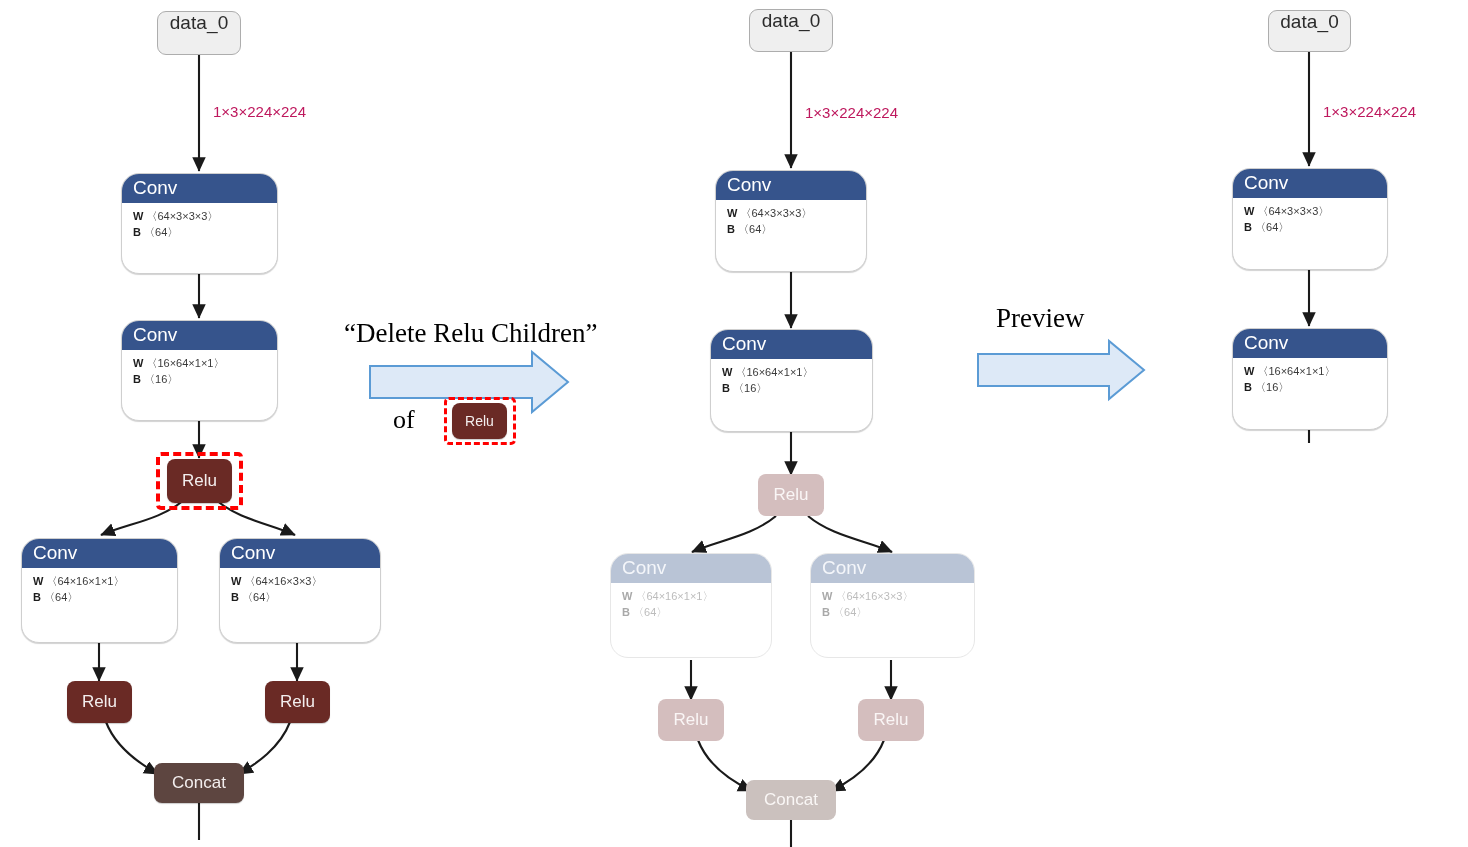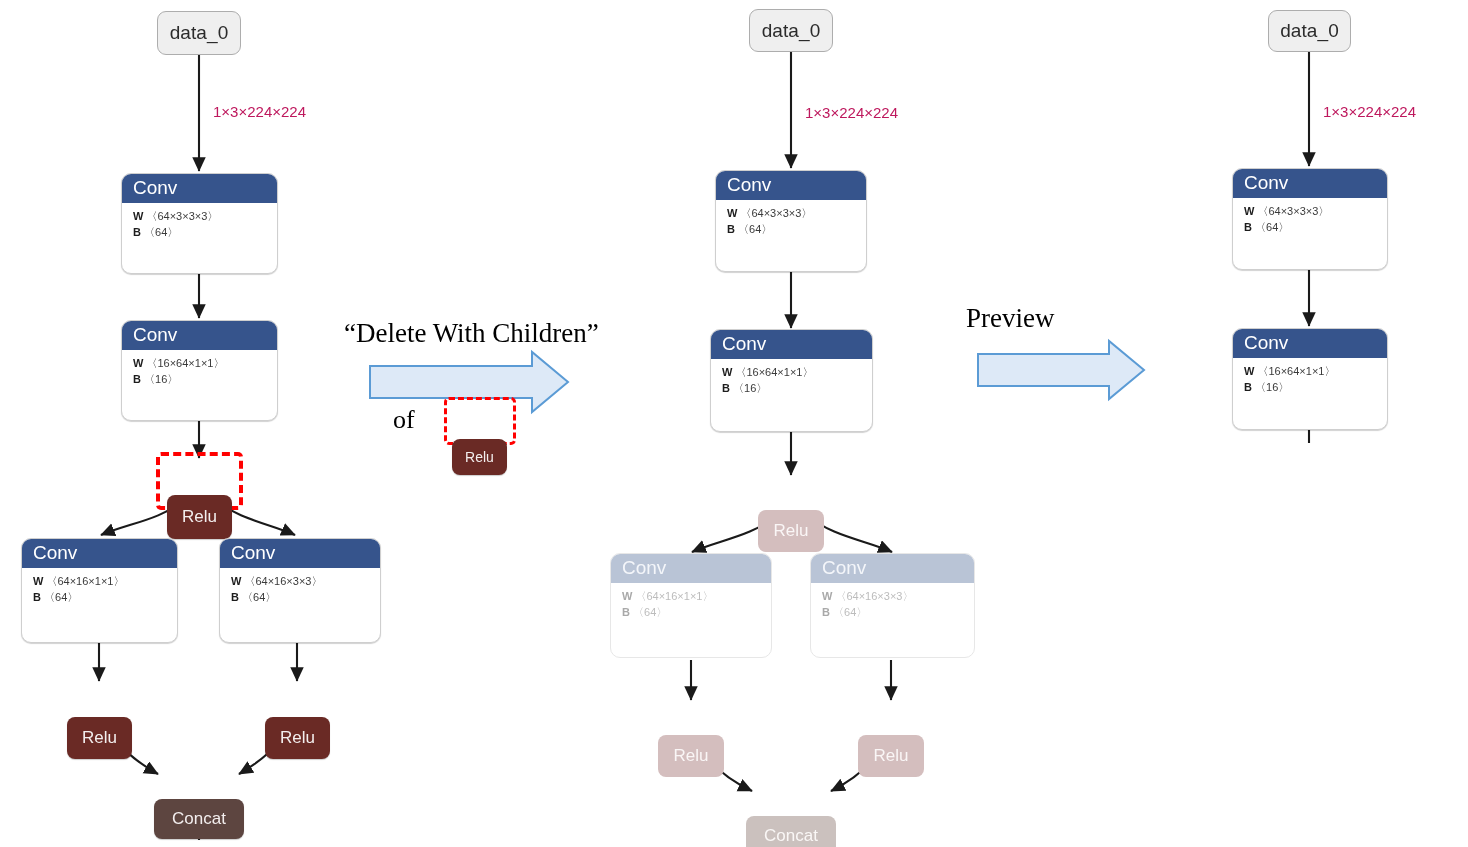--- a/index.html
+++ b/index.html
@@ -13,29 +13,29 @@
   #stage{position:absolute;left:0;top:0;width:1468px;height:847px;}
 
   
   .node{position:absolute;box-sizing:border-box;}
 
   
   .io-node{
     background:#efefef;
     border:1px solid #adadad;
     border-radius:9px;
-    display:flex;align-items:center;justify-content:center;
+    display:flex;justify-content:center;
     font-size:19px;color:#2b2b2b;
     letter-spacing:.1px;
   }
 
   
   .op-card{
     border:1px solid #cfcfcf;
-    border-radius:10px;
+    border-radius:18px;
     background:#ffffff;
     overflow:hidden;
     box-shadow:0 1px 1px rgba(0,0,0,.18);
   }
   .op-card .hdr{
     background:#36548c;
     color:#ffffff;
     font-size:19px;
     padding:3px 0 4px 11px;
     line-height:1.15;
@@ -55,21 +55,20 @@
   .op-card.ghost .body .k{color:#a9a9a9;}
   .op-card.ghost .body .v{color:#bcbcbc;}
 
   
   .chip{
     border-radius:8px;
     display:flex;align-items:center;justify-content:center;
     color:#f3eeee;
     font-size:17px;
     box-shadow:0 1px 1px rgba(0,0,0,.2);
-    margin-top:36px;
   }
   .chip.relu{background:#6a2a25;}
   .chip.concat{background:#5d4540;}
   .chip.relu.ghost{background:#d4bebe;color:#faf6f6;box-shadow:none;}
   .chip.concat.ghost{background:#cbc1be;color:#faf7f6;box-shadow:none;}
 
   
   .sel-box{
     position:absolute;
     border:4px dashed #ff0000;
@@ -199,21 +198,21 @@
   <div class="node chip relu" style="left:67px;top:681px;width:65px;height:42px;">
     <span>Relu</span>
   </div>
   <div class="node chip relu" style="left:265px;top:681px;width:65px;height:42px;">
     <span>Relu</span>
   </div>
   <div class="node chip concat" style="left:154px;top:763px;width:90px;height:40px;">
     <span>Concat</span>
   </div>
 
-  <div class="anno big" style="left:344px;top:318px;">“Delete With Children”</div>
+  <div class="anno big" style="left:344px;top:318px;">“Delete Relu Children”</div>
   <div class="anno mid" style="left:393px;top:405px;">of</div>
   <div class="sel-box" style="left:444px;top:397px;width:72px;height:48px;border-width:3px;"></div>
   <div class="node chip relu" style="left:452px;top:403px;width:55px;height:36px;font-size:14px;">
     <span>Relu</span>
   </div>
 
   <div class="node io-node" style="left:749px;top:9px;width:84px;height:43px;">
     <span>data_0</span>
   </div>
   <div class="edge-label" style="left:805px;top:104px;">1×3×224×224</div>
@@ -265,21 +264,21 @@
   <div class="node chip relu ghost" style="left:658px;top:699px;width:66px;height:42px;">
     <span>Relu</span>
   </div>
   <div class="node chip relu ghost" style="left:858px;top:699px;width:66px;height:42px;">
     <span>Relu</span>
   </div>
   <div class="node chip concat ghost" style="left:746px;top:780px;width:90px;height:40px;">
     <span>Concat</span>
   </div>
 
-  <div class="anno big" style="left:966px;top:303px;">Preview</div>
+  <div class="anno big" style="left:996px;top:303px;">Preview</div>
 
   <div class="node io-node" style="left:1268px;top:10px;width:83px;height:42px;">
     <span>data_0</span>
   </div>
   <div class="edge-label" style="left:1323px;top:103px;">1×3×224×224</div>
 
   <div class="node op-card" style="left:1232px;top:168px;width:156px;height:102px;">
     <div class="hdr">Conv</div>
     <div class="body">
       <div><span class="k">W</span>

